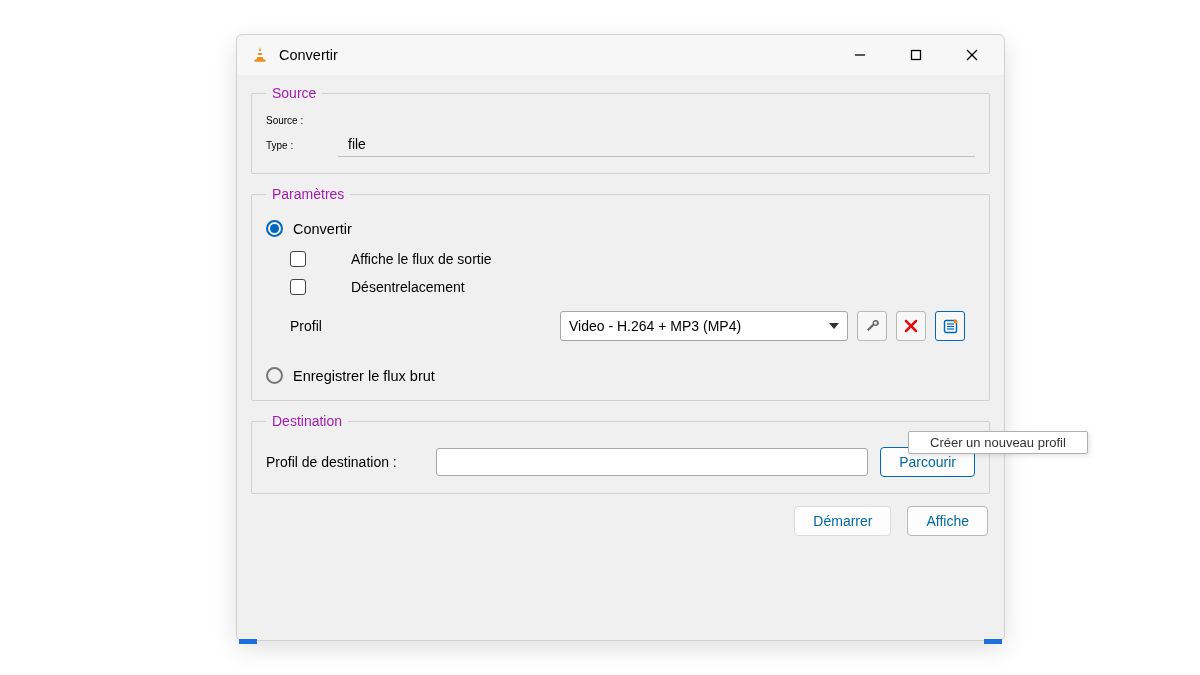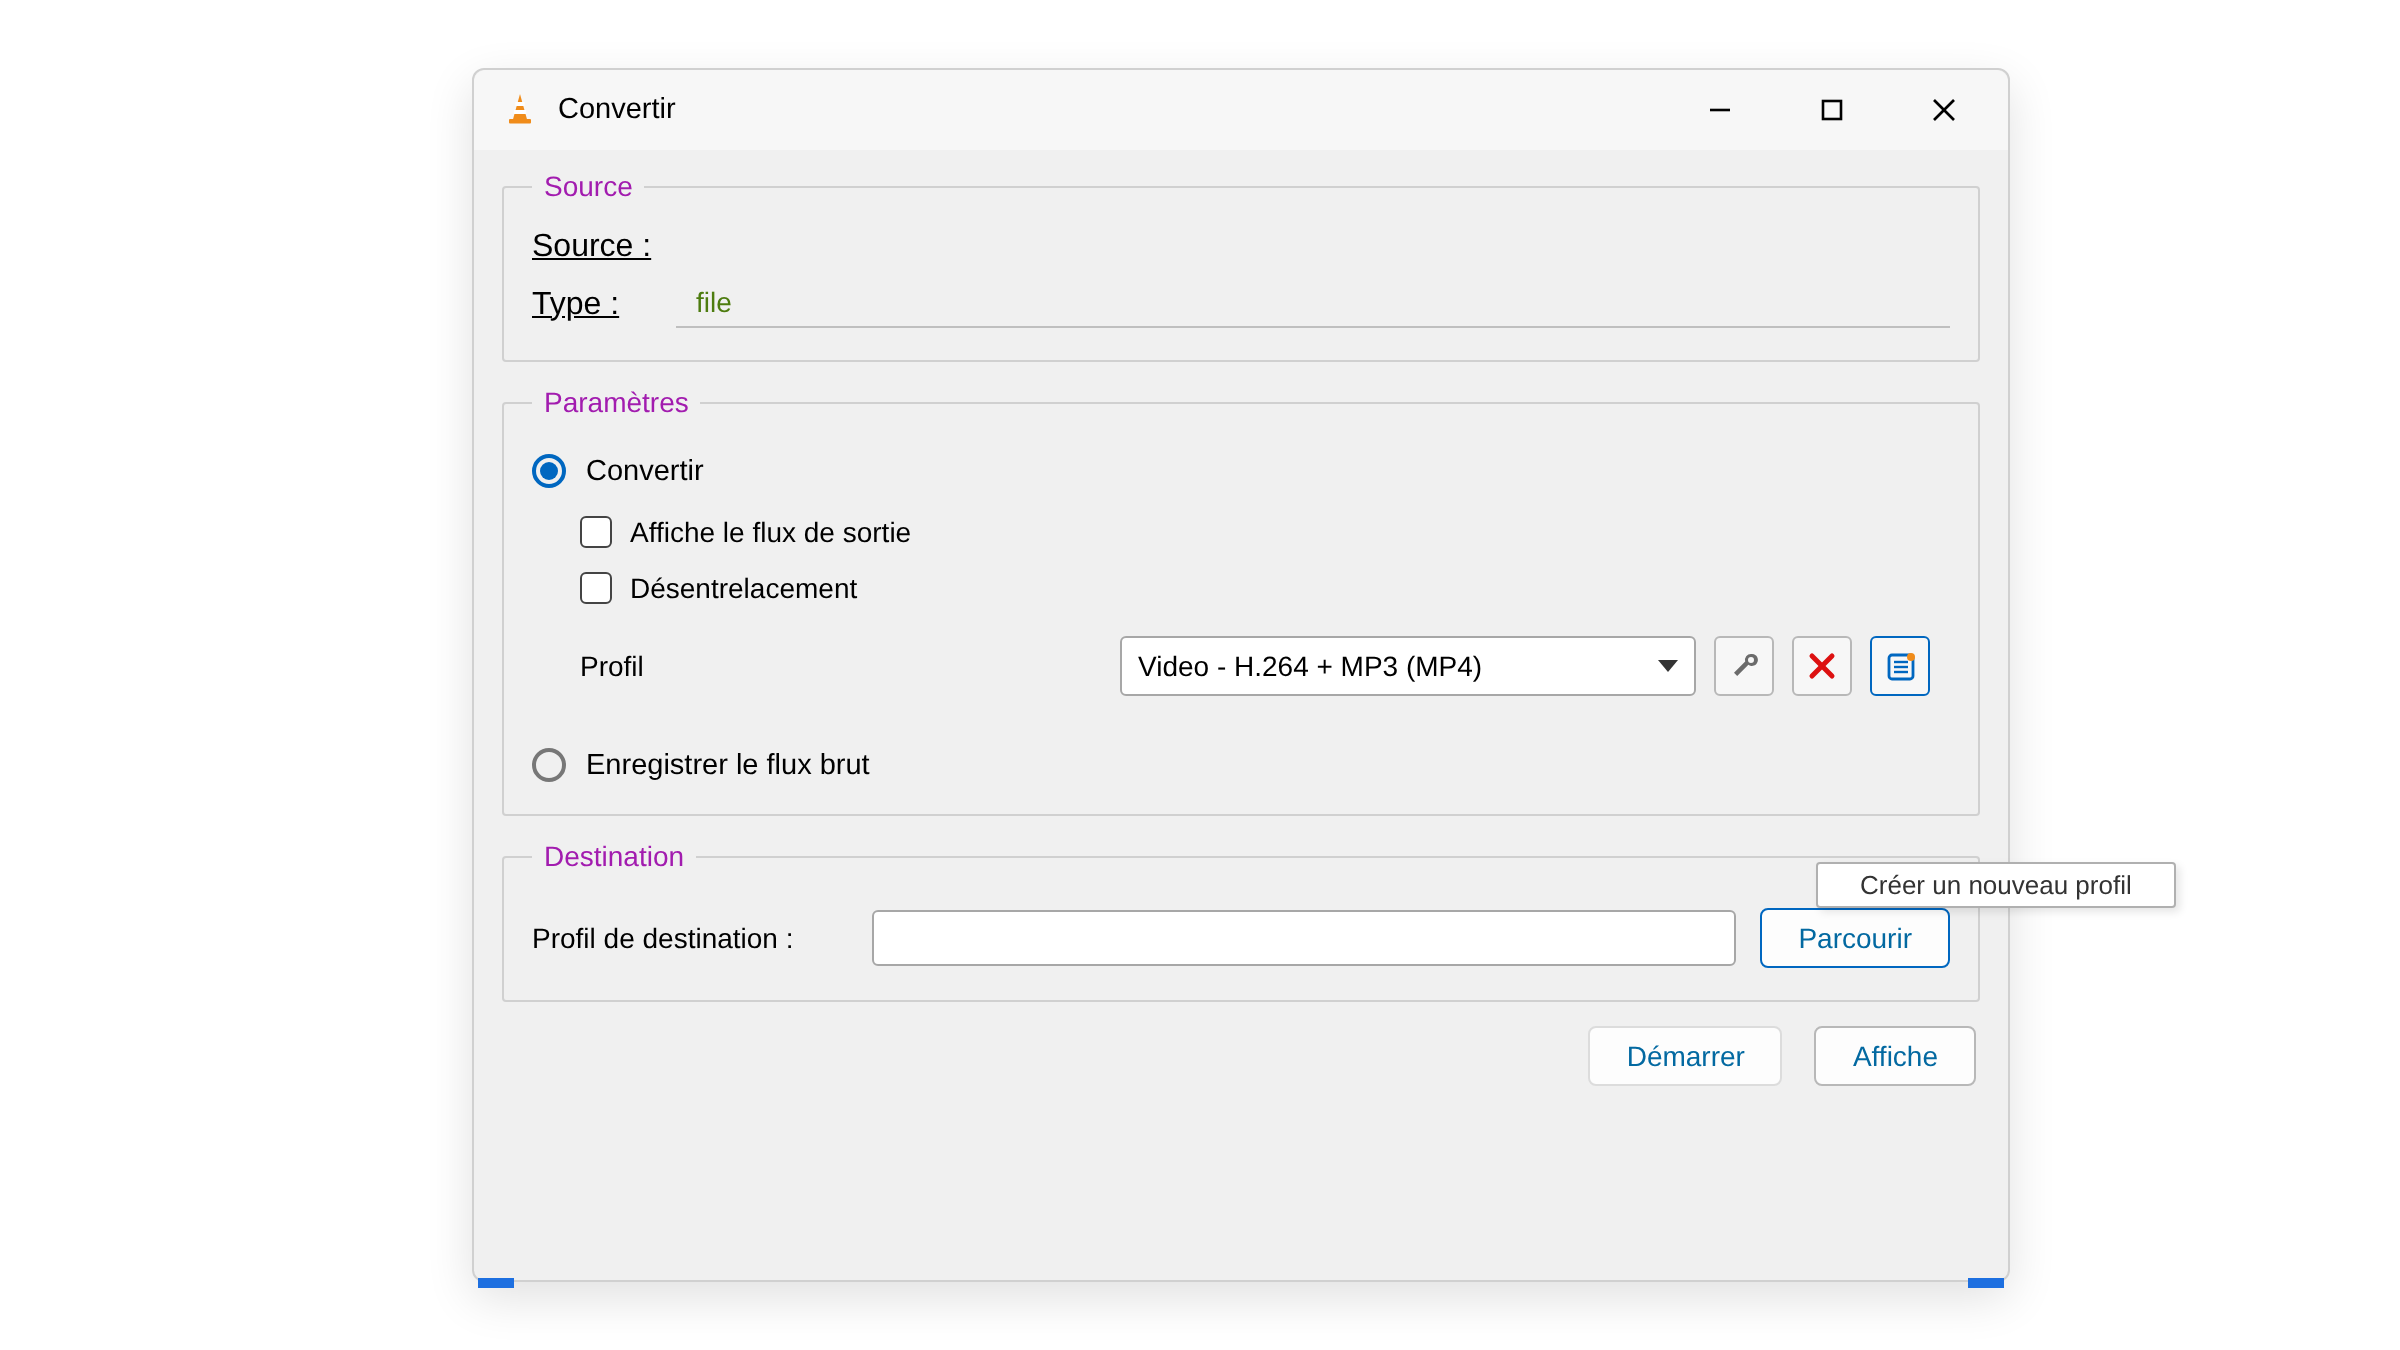--- a/index.html
+++ b/index.html
@@ -11,29 +11,29 @@
   .app-icon{width:18px;height:18px;margin-right:10px;}
   .app-icon svg{display:block;}
   .title-text{font-size:14.5px;color:#000;}
   .win-controls{margin-left:auto;display:flex;height:100%;}
   .win-btn{width:56px;display:flex;align-items:center;justify-content:center;cursor:pointer;}
   .win-btn svg{display:block;}
   .content{padding:10px 14px 14px 14px;}
   fieldset{border:1px solid #d0d0d0;border-radius:2px;margin:0 0 12px 0;padding:14px 14px 16px 14px;background:#f0f0f0;position:relative;}
   legend{font-size:14px;color:#a21caf;padding:0 6px;background:#f0f0f0;}
   .row{display:flex;align-items:center;margin-bottom:8px;}
-  .src-label{width:72px;font-size:16px;text-decoration:underline;}
+  .src-label{width:72px;font-size:10px;}
   .src-input{flex:1;height:22px;border:none;border-bottom:1px solid #a7a7a7;background:#fff;padding:2px 6px;font-size:13.5px;font-family:inherit;outline:none;border-radius:2px 2px 0 0;}
-  .type-val{flex:1;border-bottom:1px solid #bfbfbf;padding:2px 6px 4px 10px;font-size:14px;color:#4d7c0f;}
+  .type-val{flex:1;border-bottom:1px solid #bfbfbf;padding:2px 6px 4px 10px;font-size:14px;color:#000000;}
   .radio-row{display:flex;align-items:center;margin:4px 0 14px 0;}
   .radio-circle{width:17px;height:17px;border:2px solid #0067c0;border-radius:50%;display:flex;align-items:center;justify-content:center;margin-right:10px;box-sizing:border-box;cursor:pointer;}
   .radio-circle.checked::after{content:"";width:9px;height:9px;background:#0067c0;border-radius:50%;}
   .radio-circle.unchecked{border-color:#777;}
   .radio-label{font-size:14.5px;}
-  .check-row{display:flex;align-items:flex-start;margin:0 0 12px 24px;}
+  .check-row{display:flex;align-items:flex-start;margin:0 0 12px 24px;gap:36px;}
   .checkbox{width:16px;height:16px;border:1.5px solid #444;border-radius:3px;margin-right:9px;box-sizing:border-box;background:#fff;cursor:pointer;}
   .profile-row{display:flex;align-items:center;margin:16px 0 26px 24px;}
   .profile-label{font-size:14px;width:270px;}
   .profile-select{width:270px;height:28px;border:1px solid #a7a7a7;border-radius:3px;background:#fff;display:flex;align-items:center;padding:0 8px;font-size:14px;cursor:pointer;position:relative;}
   .profile-select .caret{position:absolute;right:8px;top:50%;transform:translateY(-50%);width:0;height:0;border-left:5px solid transparent;border-right:5px solid transparent;border-top:6px solid #333;}
   .icon-btn{width:28px;height:28px;border:1px solid #b8b8b8;border-radius:3px;background:#f7f7f7;margin-left:9px;display:flex;align-items:center;justify-content:center;cursor:pointer;}
   .icon-btn.active{border:1.5px solid #0067c0;}
   .dest-row{display:flex;align-items:center;margin-top:4px;}
   .dest-label{font-size:14px;width:170px;}
   .dest-input{flex:1;height:26px;border:1px solid #a7a7a7;border-radius:3px;background:#fff;margin-right:12px;padding:0 6px;font-size:14px;font-family:inherit;outline:none;}

